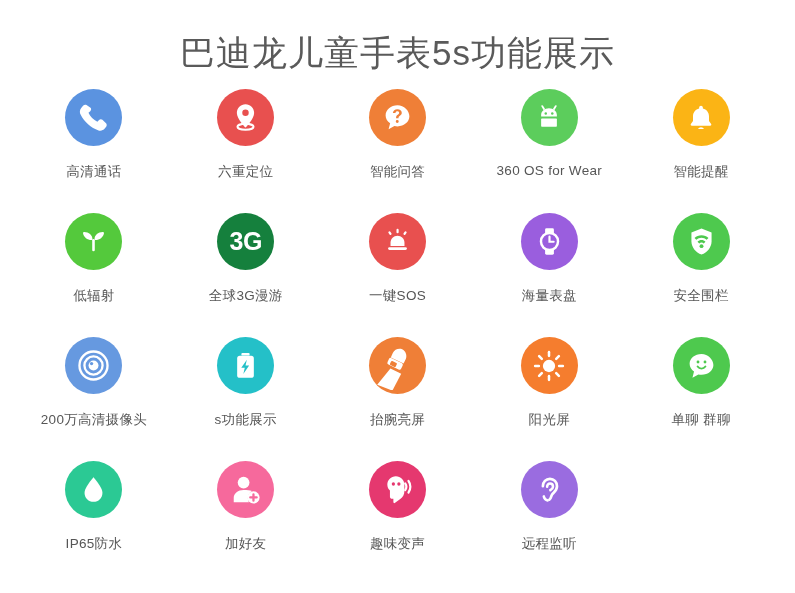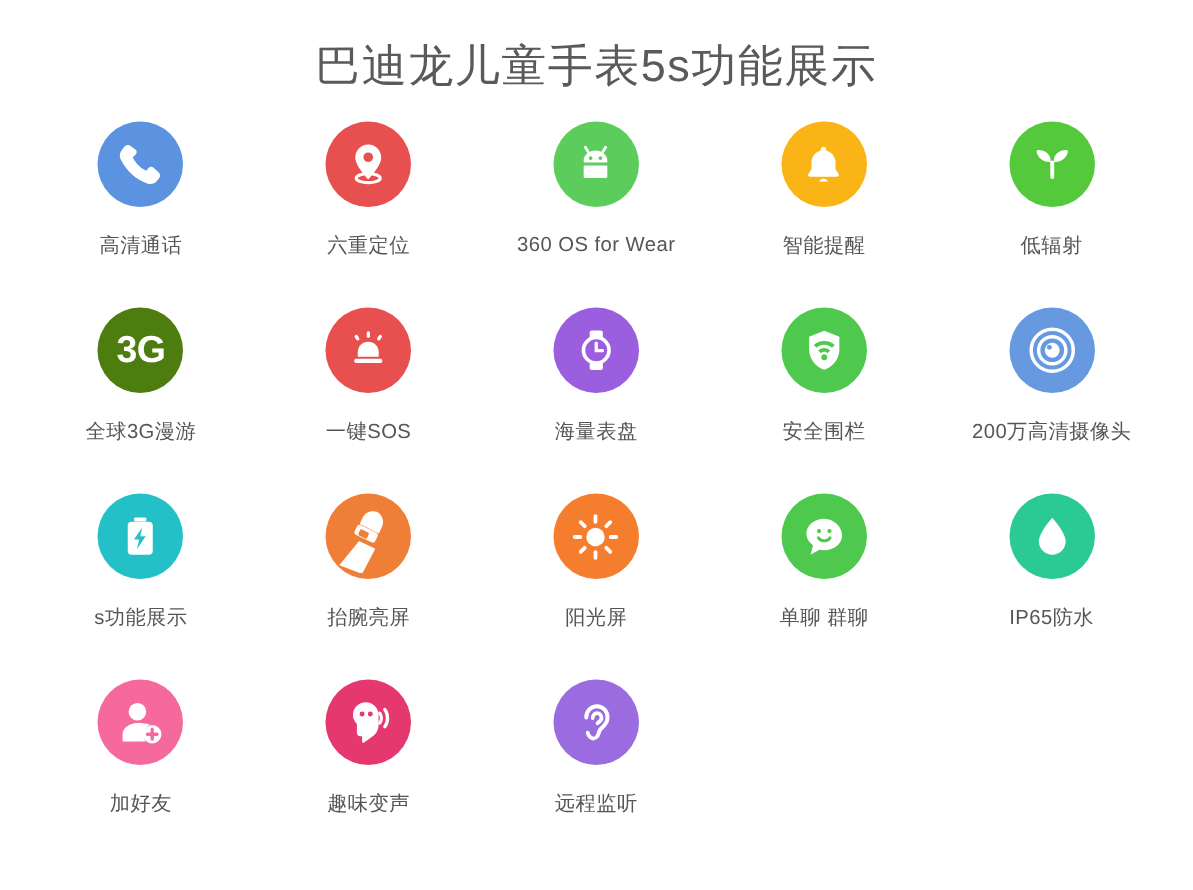--- a/index.html
+++ b/index.html
@@ -9,26 +9,26 @@
   }
   body {
     width: 795px;
     height: 593px;
     font-family: "Liberation Sans", "DejaVu Sans", sans-serif;
     overflow: hidden;
     position: relative;
   }
   #page-title {
     text-align: center;
-    font-size: 30px;
+    font-size: 35px;
     color: #5a5a5a;
     font-weight: 400;
     letter-spacing: 1px;
     margin: 0;
-    padding-top: 23px;
+    padding-top: 31px;
     height: 44px;
     line-height: 44px;
   }
   #grid {
     margin: 0;
     padding: 0 18px;
     display: grid;
     grid-template-columns: repeat(5, 1fr);
     grid-auto-rows: 124px;
     row-gap: 0px;
@@ -86,20 +86,29 @@
     <div class="cell">
       <div class="circle" style="background: rgb(232, 80, 79);">
         <svg width="31" height="31" viewBox="0 0 24 24">
           <path fill="#ffffff" d="M12 1.8c-3.7 0-6.7 3-6.7 6.7 0 4.6 6.7 11.3 6.7 11.3s6.7-6.7 6.7-11.3c0-3.7-3-6.7-6.7-6.7zm0 9.1a2.5 2.5 0 1 1 0-5 2.5 2.5 0 0 1 0 5z"></path>
           <ellipse cx="12" cy="19.2" rx="6.2" ry="2.3" fill="none" stroke="#ffffff" stroke-width="1.6"></ellipse>
         </svg>
       </div>
       <div class="label">六重定位</div>
     </div>
     <div class="cell">
+      <div class="circle" style="background: rgb(239, 127, 55);">
+        <svg width="31" height="31" viewBox="0 0 24 24">
+          <path fill="#ffffff" d="M12 2.6C6.9 2.6 2.8 6.1 2.8 10.4c0 2.5 1.4 4.7 3.5 6.1l-1.2 4.6 4.5-2.5c.8.2 1.6.3 2.4.3 5.1 0 9.2-3.5 9.2-7.8S17.1 2.6 12 2.6z"></path>
+          <path fill="#ef7f37" d="M11.9 5.6c-1.9 0-3.3 1.1-3.5 2.9h2c.1-.8.7-1.3 1.5-1.3.8 0 1.4.5 1.4 1.2 0 .6-.3.9-1.1 1.5-.9.6-1.3 1.2-1.3 2.2v.5h1.9v-.4c0-.7.3-1 1.1-1.6.9-.6 1.4-1.3 1.4-2.3 0-1.6-1.4-2.7-3.4-2.7zm-.1 8.4a1.15 1.15 0 1 0 0 2.3 1.15 1.15 0 0 0 0-2.3z"></path>
+        </svg>
+      </div>
+      <div class="label">智能问答</div>
+    </div>
+    <div class="cell">
       <div class="circle" style="background: rgb(92, 205, 92);">
         <svg width="30" height="30" viewBox="0 0 24 24">
           <path fill="#ffffff" d="M6.6 2.5l1.4 2.3M17.4 2.5L16 4.8" stroke="#ffffff" stroke-width="1.5" stroke-linecap="round"></path>
           <path fill="#ffffff" d="M12 4.2c-3.5 0-6.3 2.4-6.3 5.4v1.1h12.6V9.6c0-3-2.8-5.4-6.3-5.4z"></path>
           <circle cx="9.4" cy="8.3" r="1" fill="#5ccd5c"></circle>
           <circle cx="14.6" cy="8.3" r="1" fill="#5ccd5c"></circle>
           <rect x="5.7" y="12.3" width="12.6" height="6.6" rx="0.6" fill="#ffffff"></rect>
         </svg>
       </div>
       <div class="label">360 OS for Wear</div>
@@ -117,21 +126,21 @@
       <div class="circle" style="background: rgb(84, 201, 60);">
         <svg width="31" height="31" viewBox="0 0 24 24">
           <path fill="#ffffff" d="M11.2 10.2c0-3.2-2.8-5.6-6.4-5.6-.6 0-1 .5-.9 1 .5 3 3.3 5.3 6.6 5.3h.7v-.7z"></path>
           <path fill="#ffffff" d="M12.8 10.2c0-3.2 2.8-5.6 6.4-5.6.6 0 1 .5.9 1-.5 3-3.3 5.3-6.6 5.3h-.7v-.7z"></path>
           <rect x="11" y="10" width="2" height="9.6" rx="1" fill="#ffffff"></rect>
         </svg>
       </div>
       <div class="label">低辐射</div>
     </div>
     <div class="cell">
-      <div class="circle" style="background: #4d7c0f; align-items: center;">
+      <div class="circle" style="background: #15803d; align-items: center;">
         <span class="txt3g">3G</span>
       </div>
       <div class="label">全球3G漫游</div>
     </div>
     <div class="cell">
       <div class="circle" style="background: rgb(232, 80, 79);">
         <svg width="31" height="31" viewBox="0 0 24 24">
           <path fill="#ffffff" d="M12 7.6c-3 0-5.4 2.4-5.4 5.4v2.4h10.8V13c0-3-2.4-5.4-5.4-5.4z"></path>
           <rect x="4.7" y="16.4" width="14.6" height="2.2" rx="1.1" fill="#ffffff"></rect>
           <rect x="11.2" y="2.2" width="1.7" height="3.4" rx="0.85" fill="#ffffff"></rect>

